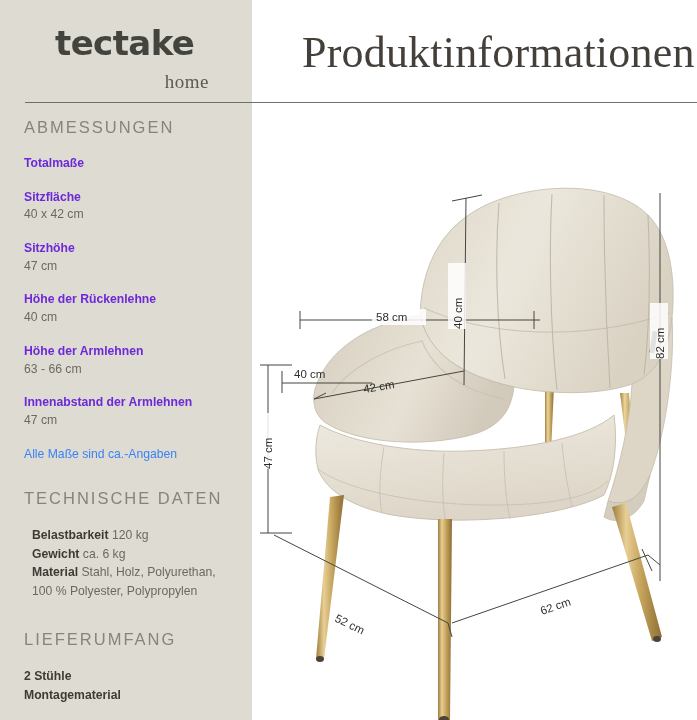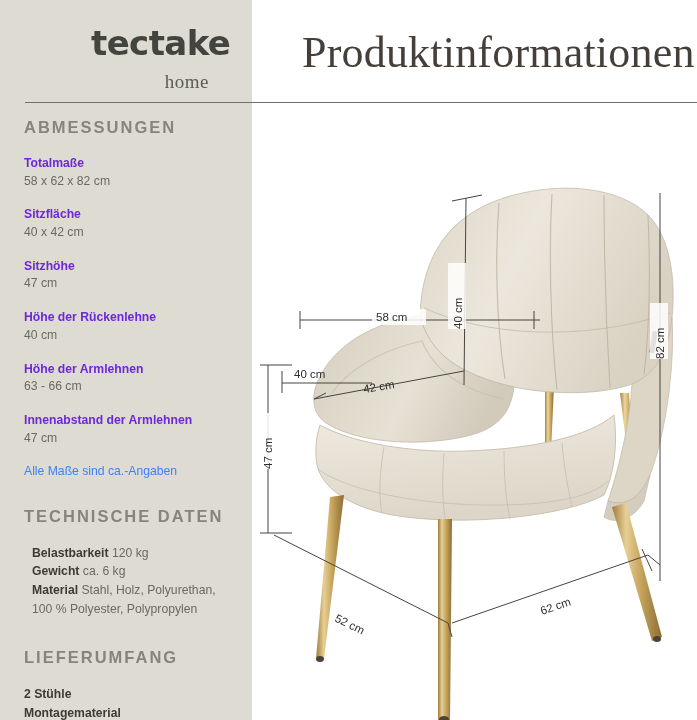--- a/index.html
+++ b/index.html
@@ -45,21 +45,20 @@
     width: 160px;
     text-align: left;
   }
   #logo-wordmark {
     font-family: "DejaVu Sans", sans-serif;
     font-weight: bold;
     font-size: 34px;
     letter-spacing: -0.6px;
     color: #43443e;
     line-height: 1;
-    margin-left: 36px;
   }
   #logo-sub {
     font-family: "Liberation Serif", serif;
     font-size: 19px;
     color: #5a5b54;
     line-height: 1;
     margin-top: 12px;
     text-align: right;
     padding-right: 6px;
     letter-spacing: 0.5px;
@@ -83,21 +82,21 @@
     left: 24px;
     top: 118px;
     width: 218px;
   }
   .section-heading {
     font-family: "Liberation Sans", sans-serif;
     font-size: 16.5px;
     letter-spacing: 2.0px;
     color: #85857c;
     margin: 0 0 18px 0;
-    font-weight: bold;
+    font-weight: normal;
   }
   .spec-group {
     margin-bottom: 16px;
   }
   .spec-label {
     font-size: 12.2px;
     font-weight: bold;
     color: #6d28d9;
     line-height: 1.45;
   }
@@ -160,21 +159,20 @@
   </div>
 
   <div id="page-title">Produktinformationen</div>
 
   <div id="sidebar-content">
 
     <div class="section-heading">ABMESSUNGEN</div>
 
     <div class="spec-group">
       <div class="spec-label">Totalmaße</div>
-      <div class="spec-value">58 x 62 x 82 cm</div>
     </div>
 
     <div class="spec-group">
       <div class="spec-label">Sitzfläche</div>
       <div class="spec-value">40 x 42 cm</div>
     </div>
 
     <div class="spec-group">
       <div class="spec-label">Sitzhöhe</div>
       <div class="spec-value">47 cm</div>

